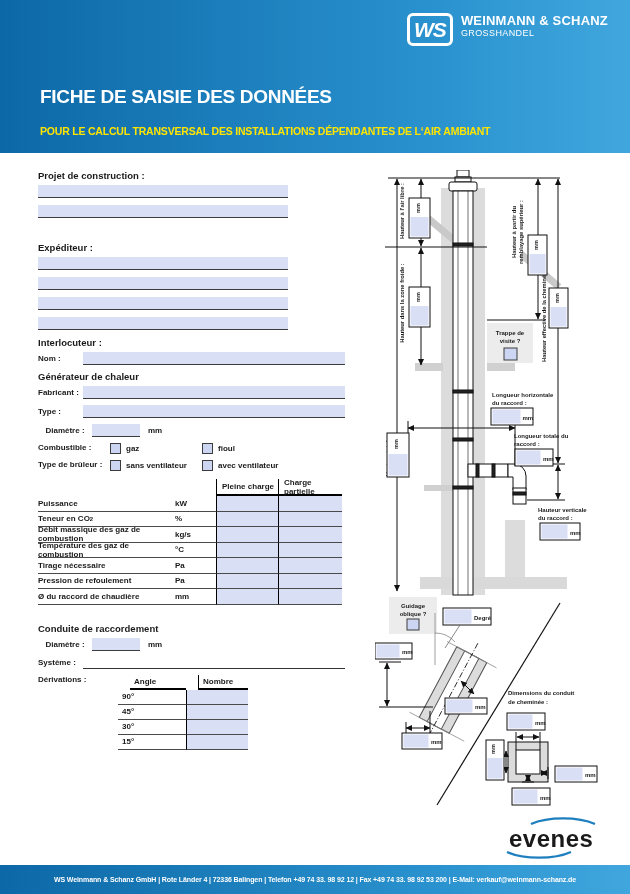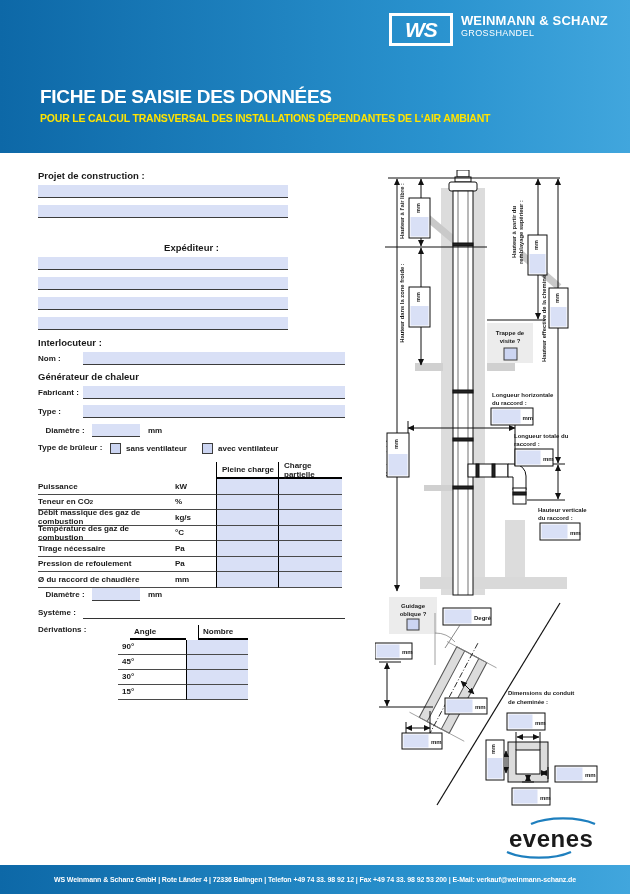--- a/index.html
+++ b/index.html
@@ -4,34 +4,34 @@
 <style>
   * { margin:0; padding:0; box-sizing:border-box; }
   html,body { background:#fff; }
   body { font-family:"Liberation Sans", sans-serif; }
   .page { position:relative; width:630px; height:894px; background:#fff; overflow:hidden; }
 
   
   .topbar { position:absolute; left:0; top:0; width:630px; height:153px;
     background:linear-gradient(90deg,#0d68a7 0%,#2a93cf 70%,#41a6dd 100%); }
   .brand { position:absolute; right:22px; top:13px; display:flex; align-items:flex-start; gap:8px; color:#fff; }
-  .ws-badge { width:64px; height:33px; border:3px solid #fff; border-radius:0;
+  .ws-badge { width:46px; height:33px; border:3px solid #fff; border-radius:6px;
     display:flex; align-items:center; justify-content:center;
     font-weight:700; font-style:italic; font-size:21px; letter-spacing:-1px; }
   .brand-name { font-weight:700; font-size:13px; letter-spacing:0.2px; line-height:15px; }
   .brand-sub { font-size:9px; letter-spacing:0.4px; line-height:10px; }
   .doc-title { position:absolute; left:40px; top:86px; color:#fff; font-size:19px;
     font-weight:700; letter-spacing:-0.3px;text-align:right; }
-  .doc-subtitle { position:absolute; left:40px; top:112px; color:#ffe400; font-size:10.5px;
+  .doc-subtitle { position:absolute; left:40px; top:125px; color:#ffe400; font-size:10.5px;
     font-weight:700; letter-spacing:-0.2px; }
 
   
   .formcol { position:absolute; left:38px; top:170px; width:307px; color:#1a1a1a; }
   .sec-label { font-size:9.5px; font-weight:700; margin-bottom:4px; }
-  .h-gap16 { margin-top:4px; } .h-gap18 { margin-top:18px; } .h-gap20 { } .h-gap24 { margin-top:24px;text-align:center; }
+  .h-gap16 { margin-top:4px; } .h-gap18 { margin-top:18px; } .h-gap20 { } .h-gap24 { margin-top:24px; }
   .line { height:13px; background:#d9e0f6; border-bottom:1px solid #3c3c3c; margin-bottom:7px; }
   .w250 { width:250px; }
   .frow { display:flex; align-items:flex-end; margin-bottom:6px; }
   .frow .lbl { font-size:8px; font-weight:700; padding-bottom:2px; }
   .lbl45 { width:45px; } .lbl54 { width:54px;text-align:center; } .lbl72 { width:72px; } .lbl80 { width:80px; }
   .frow .line { flex:1; margin-bottom:0; }
   .line.small { flex:none; width:48px; }
   .unit { font-size:8px; font-weight:700; margin-left:8px; padding-bottom:2px; }
   .opt { display:flex; align-items:flex-end; gap:5px; width:92px; }
   .checkbox { width:11px; height:11px; background:#ccd5f2; border:1px solid #3c3c3c; }
@@ -114,20 +114,31 @@
     <div class="frow">
       <span class="lbl lbl45">Type :</span>
       <div class="line"></div>
     </div>
     <div class="frow">
       <span class="lbl lbl54">Diamètre :</span>
       <div class="line small"></div>
       <span class="unit">mm</span>
     </div>
     <div class="frow">
+      <span class="lbl lbl72">Combustible :</span>
+      <span class="opt">
+        <span class="checkbox"></span>
+        <span class="olbl">gaz</span>
+      </span>
+      <span class="opt">
+        <span class="checkbox"></span>
+        <span class="olbl">fioul</span>
+      </span>
+    </div>
+    <div class="frow">
       <span class="lbl lbl72">Type de brûleur :</span>
       <span class="opt">
         <span class="checkbox"></span>
         <span class="olbl">sans ventilateur</span>
       </span>
       <span class="opt">
         <span class="checkbox"></span>
         <span class="olbl">avec ventilateur</span>
       </span>
     </div>
@@ -170,20 +181,21 @@
       <div class="bc">Pa</div>
       <div class="bc v bl"></div>
       <div class="bc v bl"></div>
 
       <div class="bc">Ø du raccord de chaudière</div>
       <div class="bc">mm</div>
       <div class="bc v bl"></div>
       <div class="bc v bl"></div>
     </div>
 
+    <div class="sec-label h-gap18">Conduite de raccordement</div>
     <div class="frow">
       <span class="lbl lbl54">Diamètre :</span>
       <div class="line small"></div>
       <span class="unit">mm</span>
     </div>
     <div class="frow">
       <span class="lbl lbl45">Système :</span>
       <div class="sys-line"></div>
     </div>
     <div class="frow" style="align-items:flex-start;">

